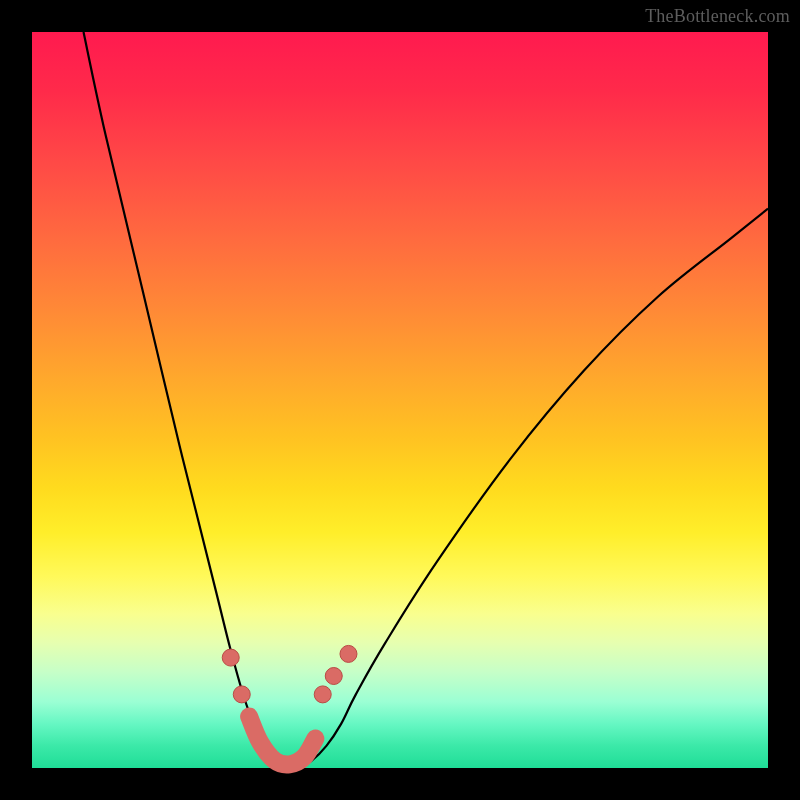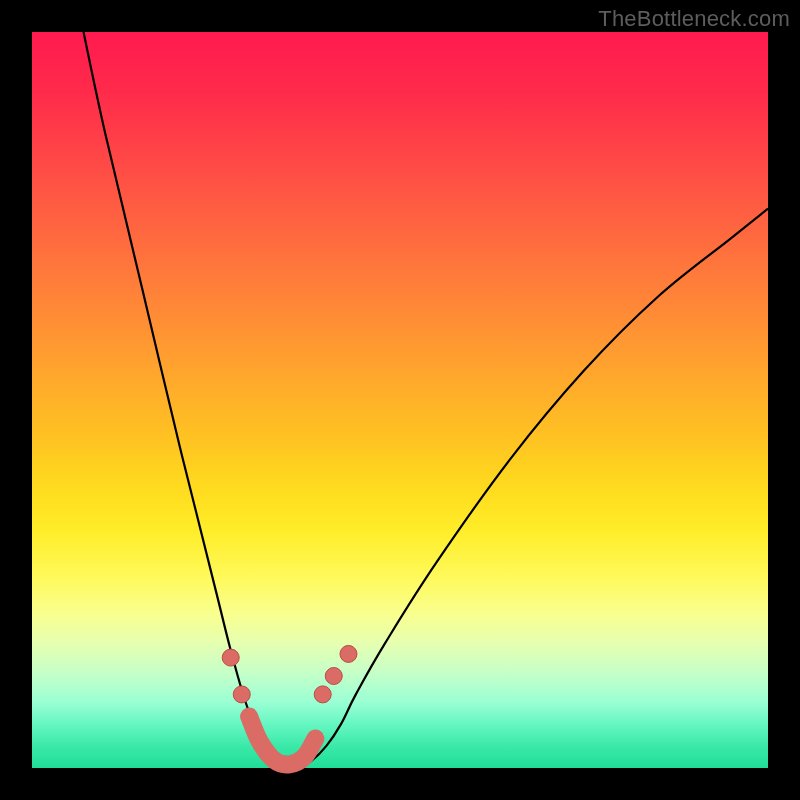--- a/index.html
+++ b/index.html
@@ -44,23 +44,24 @@
       #66f7c3 94%,
       #3be9a8 97%,
       #1fdd97 100%
     );
   }
   .watermark {
     position: absolute;
     top: 6px;
     right: 10px;
     color: #5d5d5d;
-    font-size: 22px;
+    font-size: 18px;
     font-weight: 400;
     letter-spacing: 0.2px;
+    font-family: Liberation Serif, serif;
   }
   svg.curve {
     position: absolute;
     left: 0;
     top: 0;
     width: 736px;
     height: 736px;
     overflow: visible;
   }
 </style>

